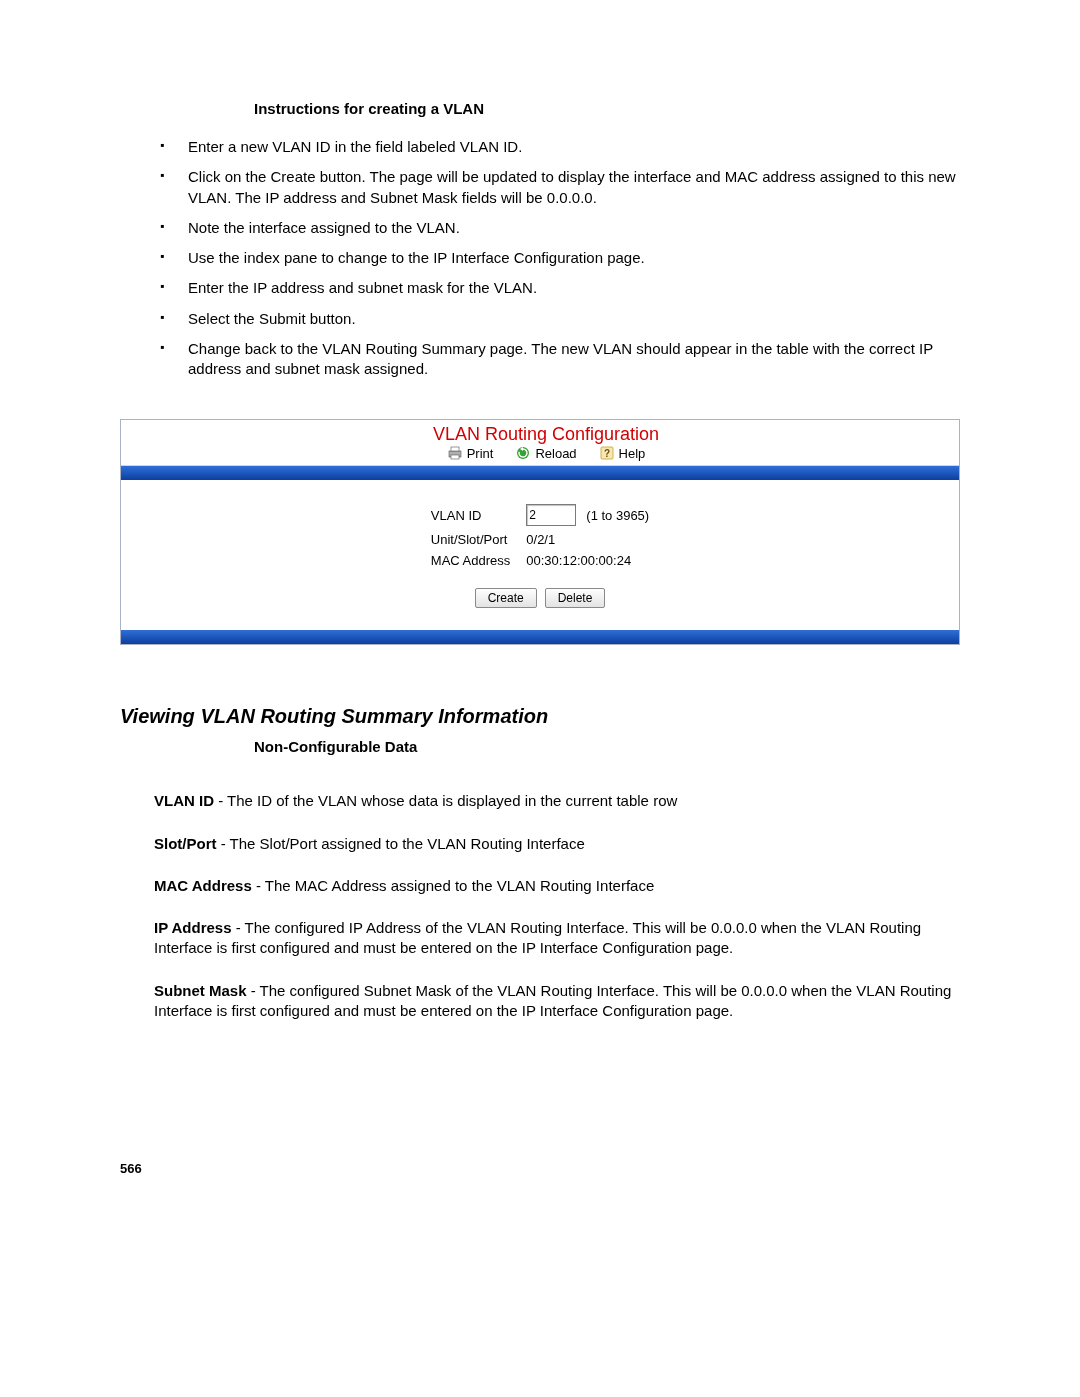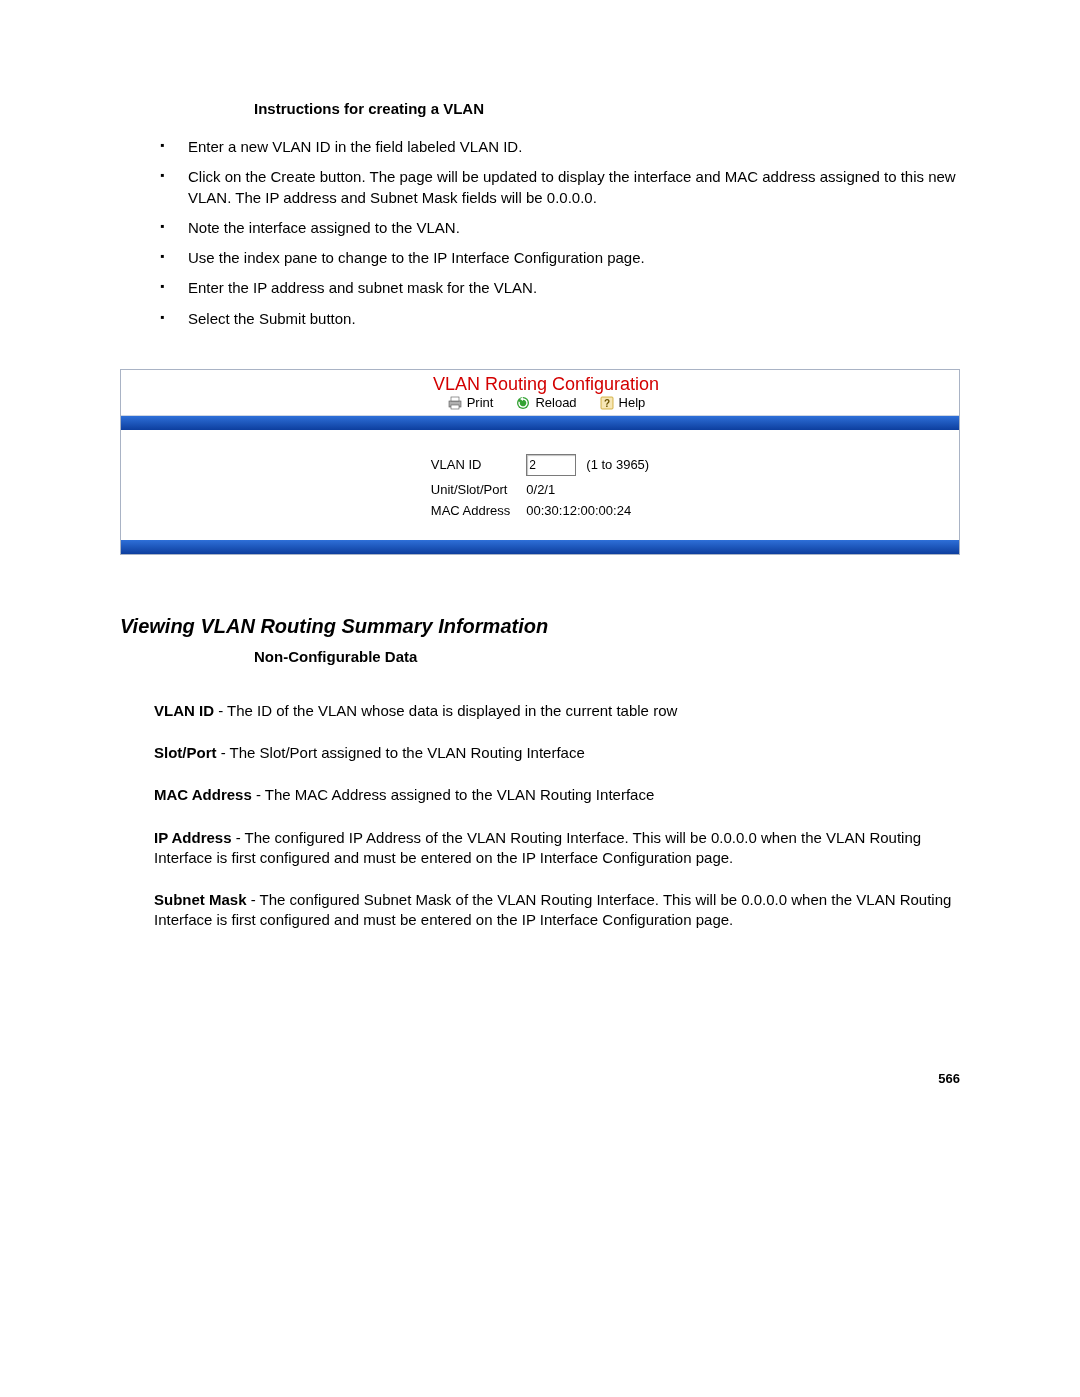--- a/index.html
+++ b/index.html
@@ -139,41 +139,42 @@
   }
   .def-block {
     margin-top: 36px;
   }
   .def {
     margin: 0 0 22px 0;
     line-height: 1.35;
   }
   .def b { font-weight: bold; }
   .page-num {
-    text-align: right;
+    text-align: left;
     font-weight: bold;
     font-size: 13px;
     margin-top: 140px;
   }
 </style>
 </head>
 <body>
 
 <div class="page">
 
   <div class="indent">
     <div class="section-subtitle">Instructions for creating a VLAN</div>
 
     <ul class="bullets">
       <li>Enter a new VLAN ID in the field labeled VLAN ID.</li>
       <li>Click on the Create button. The page will be updated to display the interface and MAC address assigned to this new VLAN. The IP address and Subnet Mask fields will be 0.0.0.0.</li>
       <li>Note the interface assigned to the VLAN.</li>
       <li>Use the index pane to change to the IP Interface Configuration page.</li>
       <li>Enter the IP address and subnet mask for the VLAN.</li>
       <li>Select the Submit button.</li>
+      <li>Change back to the VLAN Routing Summary page. The new VLAN should appear in the table with the correct IP address and subnet mask assigned.</li>
     </ul>
   </div>
 
   <div class="panel">
     <div class="panel-title-row">
       <div class="panel-title">VLAN Routing Configuration</div>
       <div class="panel-actions">
         <div class="action-item">
           <span class="icon">
             <svg viewBox="0 0 16 16">
@@ -215,20 +216,24 @@
           <span>(1 to 3965)</span>
         </div>
 
         <div class="form-label">Unit/Slot/Port</div>
         <div class="form-value">0/2/1</div>
 
         <div class="form-label">MAC Address</div>
         <div class="form-value">00:30:12:00:00:24</div>
       </div>
 
+      <div class="btn-row">
+        <button class="win-btn">Create</button>
+        <button class="win-btn">Delete</button>
+      </div>
     </div>
 
     <div class="blue-band"></div>
   </div>
 
   <h2 class="section-heading">Viewing VLAN Routing Summary Information</h2>
 
   <div class="indent">
     <div class="section-subtitle" style="margin-bottom:4px;">Non-Configurable Data</div>
 

